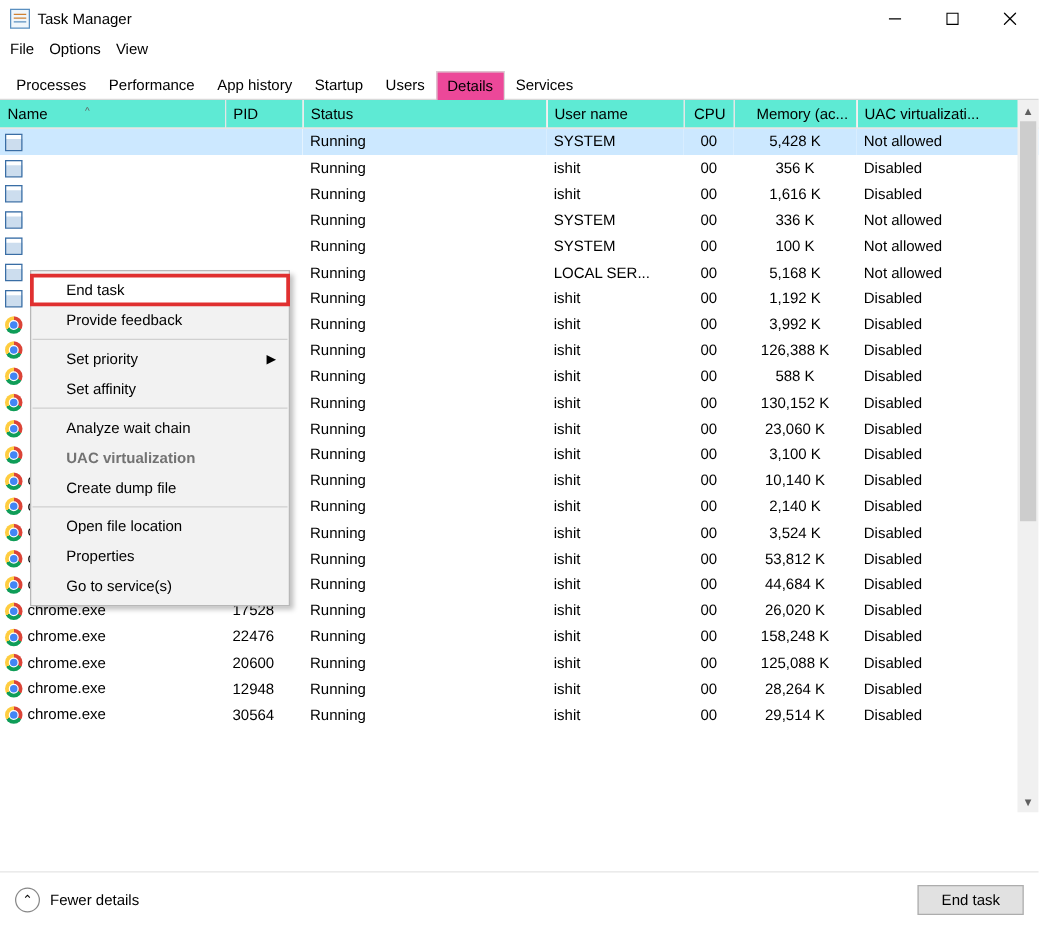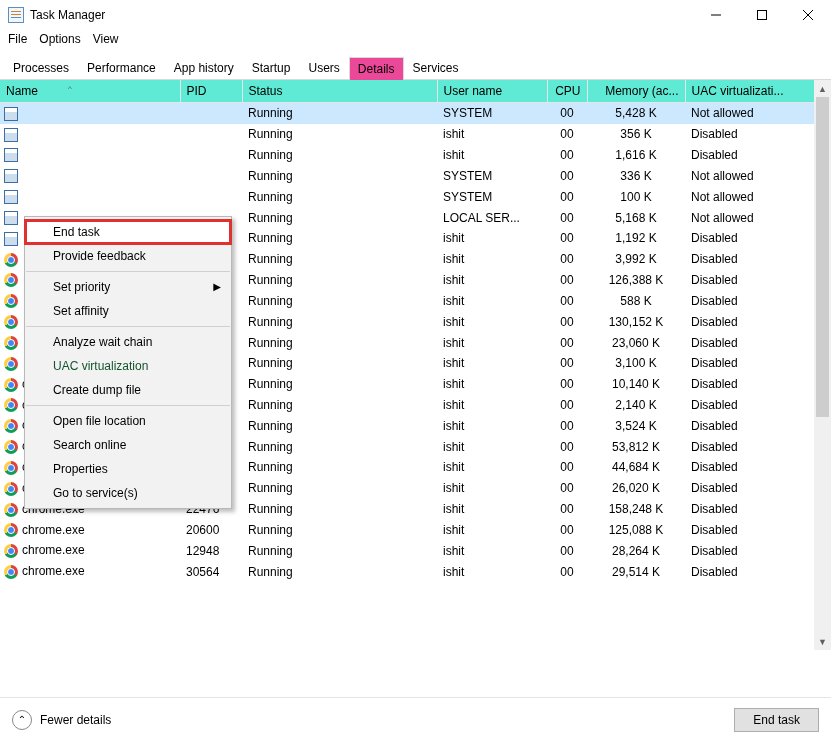--- a/index.html
+++ b/index.html
@@ -43,21 +43,21 @@
     col.c-status { width: 195px; }
     col.c-user { width: 110px; }
     col.c-cpu { width: 40px; }
     col.c-mem { width: 98px; }
     col.c-uac { width: auto; }
 
     
     .context-menu { position:absolute; left: 24px; top: 136px; width: 208px; background:#f2f2f2; border:1px solid #b8b8b8; box-shadow: 3px 3px 4px rgba(0,0,0,0.25); z-index:10; padding: 3px 0; }
     .context-menu .mi { padding: 5px 28px; position:relative; }
     .context-menu .mi.highlight { background:#fff; outline: 3px solid #e03030; outline-offset:-2px; }
-    .context-menu .mi.disabled { color:#14532d; }
+    .context-menu .mi.disabled { color:#737373;font-weight:bold; }
     .context-menu .sep { height:1px; background:#d0d0d0; margin: 3px 1px; }
     .context-menu .mi .chev { position:absolute; right:10px; top:6px; font-size:10px; }
 
     
     .left-icons { position:absolute; left:4px; top:34px; z-index:5; }
 
     
     .footer { position:absolute; left:0; right:0; bottom:0; height:44px; border-top:1px solid #e5e5e5; display:flex; align-items:center; padding: 0 12px; background:#fff; }
     .fewer { display:flex; align-items:center; gap:8px; }
     .fewer .circ { width:20px; height:20px; border:1px solid #888; border-radius:50%; display:flex; align-items:center; justify-content:center; font-size:10px; }
@@ -352,21 +352,20 @@
     <div class="mi">Provide feedback</div>
     <div class="sep"></div>
     <div class="mi"><span>Set priority</span><span class="chev">▶</span></div>
     <div class="mi">Set affinity</div>
     <div class="sep"></div>
     <div class="mi">Analyze wait chain</div>
     <div class="mi disabled">UAC virtualization</div>
     <div class="mi">Create dump file</div>
     <div class="sep"></div>
     <div class="mi">Open file location</div>
-    <div class="mi">Search online</div>
     <div class="mi">Properties</div>
     <div class="mi">Go to service(s)</div>
   </div>
 
   <div class="vscroll">
     <div class="arrow">▲</div>
     <div class="thumb"></div>
     <div class="arrow bot">▼</div>
   </div>
 </div>

